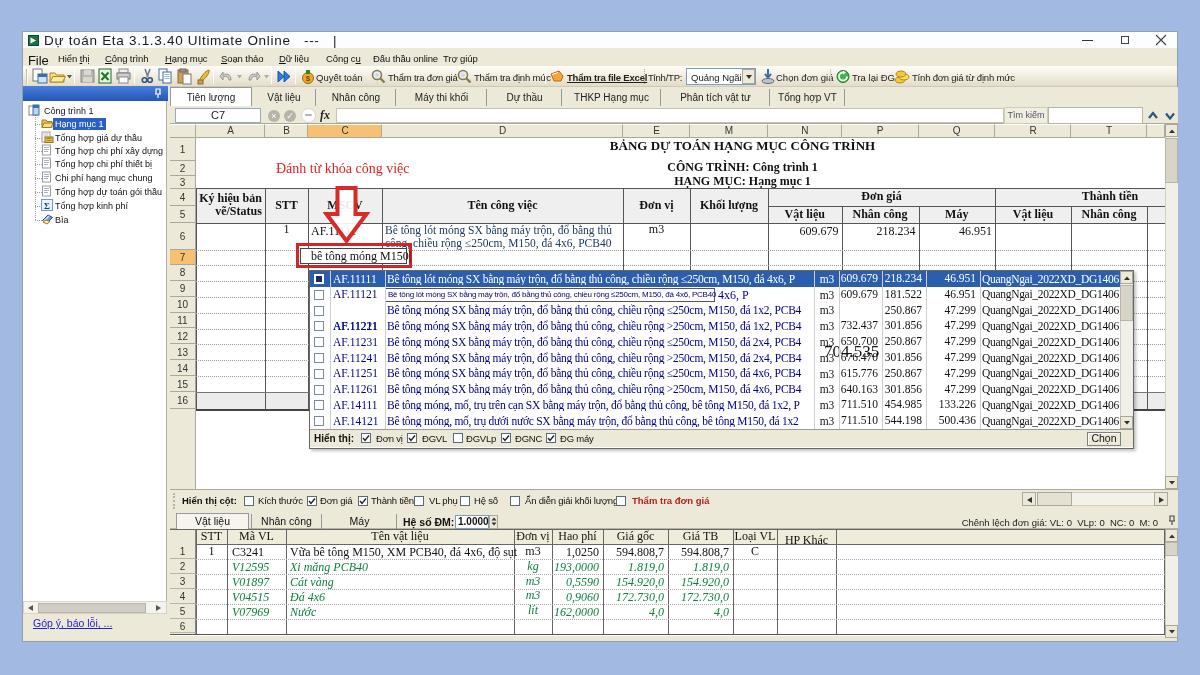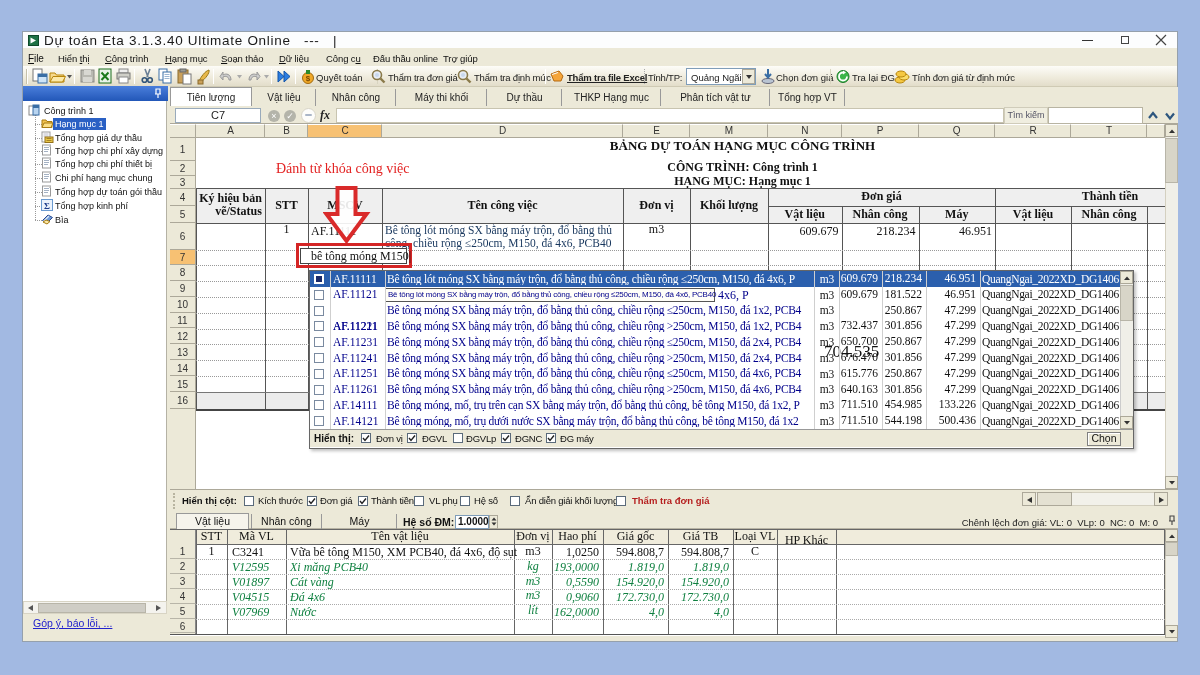--- a/index.html
+++ b/index.html
@@ -13,21 +13,21 @@
 <div class="ab" style="left:28px;top:35px;width:11px;height:11px;background:#1e7145;border:1px solid #0e4a2a;"></div>
 <svg class="ab" style="left:29px;top:36px" width="9" height="9">
     <path d="M1.5 7.5 L7 4.5 L1.5 1.5 Z" fill="#fff"></path>
   </svg>
 <div class="ab nw" style="left:44px;top:33px;font-size:13.5px;color:#1a1a1a;letter-spacing:0.7px;">Dự toán Eta 3.1.3.40 Ultimate Online&nbsp;&nbsp;&nbsp;---&nbsp;&nbsp;&nbsp;|</div>
 <div class="ab" style="left:1082px;top:40px;width:11px;height:1px;background:#333;"></div>
 <div class="ab" style="left:1121px;top:36px;width:8px;height:8px;border:1px solid #444;"></div>
 <svg class="ab" style="left:1155px;top:34px" width="12" height="12">
     <path d="M1 1 L11 11 M11 1 L1 11" stroke="#444" stroke-width="1.2"></path>
   </svg>
-<div class="ab nw" style="left:28px;top:53px;font-size:10px;color:#111;letter-spacing:-0.1px;"><u>F</u>ile</div>
+<div class="ab nw" style="left:28px;top:53px;font-size:13px;color:#111;letter-spacing:-0.1px;"><u>F</u>ile</div>
 <div class="ab nw" style="left:58px;top:53px;font-size:9.5px;color:#111;letter-spacing:-0.1px;">Hiển <u>t</u>hị</div>
 <div class="ab nw" style="left:105px;top:53px;font-size:9.5px;color:#111;letter-spacing:-0.1px;"><u>C</u>ông trình</div>
 <div class="ab nw" style="left:165px;top:53px;font-size:9.5px;color:#111;letter-spacing:-0.1px;"><u>H</u>ạng mục</div>
 <div class="ab nw" style="left:221px;top:53px;font-size:9.5px;color:#111;letter-spacing:-0.1px;"><u>S</u>oạn thảo</div>
 <div class="ab nw" style="left:279px;top:53px;font-size:9.5px;color:#111;letter-spacing:-0.1px;"><u>D</u>ữ liệu</div>
 <div class="ab nw" style="left:326px;top:53px;font-size:9.5px;color:#111;letter-spacing:-0.1px;">Công c<u>ụ</u></div>
 <div class="ab nw" style="left:373px;top:53px;font-size:9.5px;color:#111;letter-spacing:-0.1px;">Đấu thầu online</div>
 <div class="ab nw" style="left:443px;top:53px;font-size:9.5px;color:#111;letter-spacing:-0.1px;">Trợ giúp</div>
 <div class="ab" style="left:23px;top:66px;width:1154px;height:21px;background:linear-gradient(#fdfcf8,#eeeadb 60%,#e2ddca);border-bottom:1px solid #cfcab4;"></div>
 <div class="ab" style="left:26px;top:69px;width:2px;height:15px;background:#c6c1aa;border-right:1px solid #fff;"></div>

